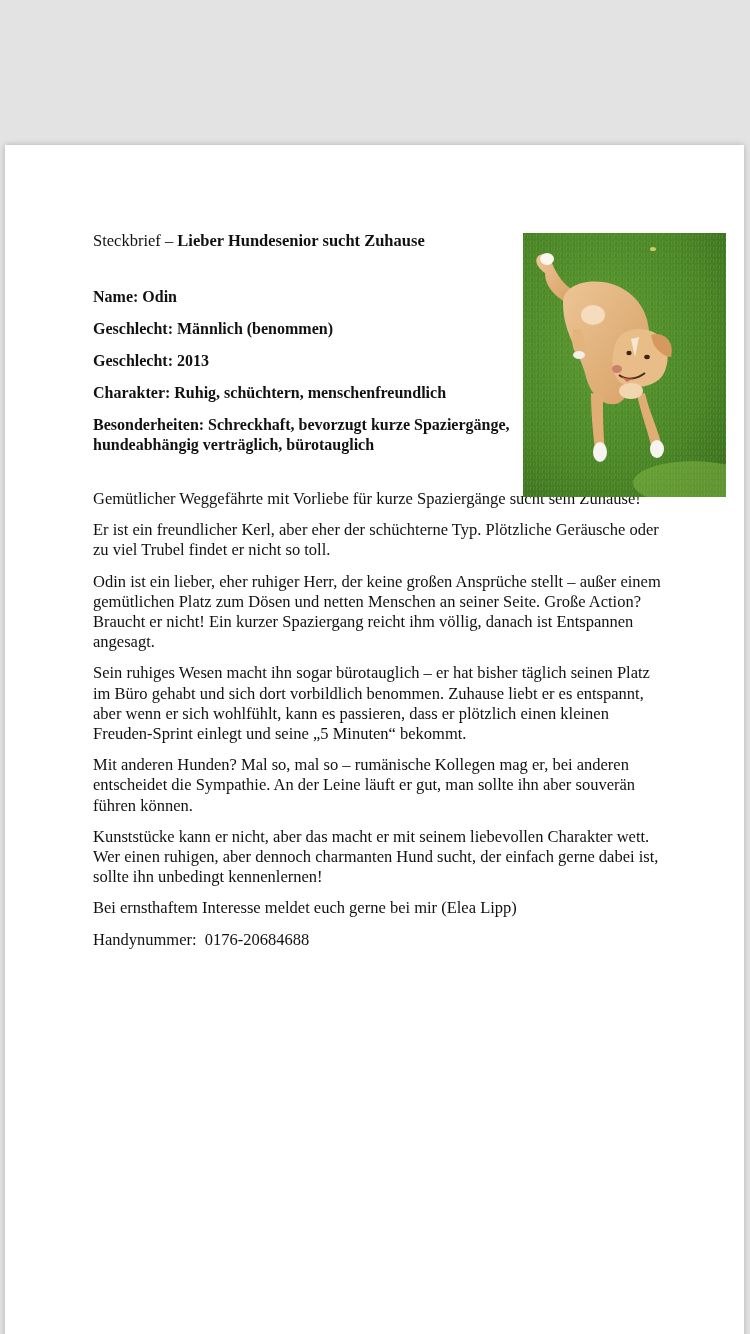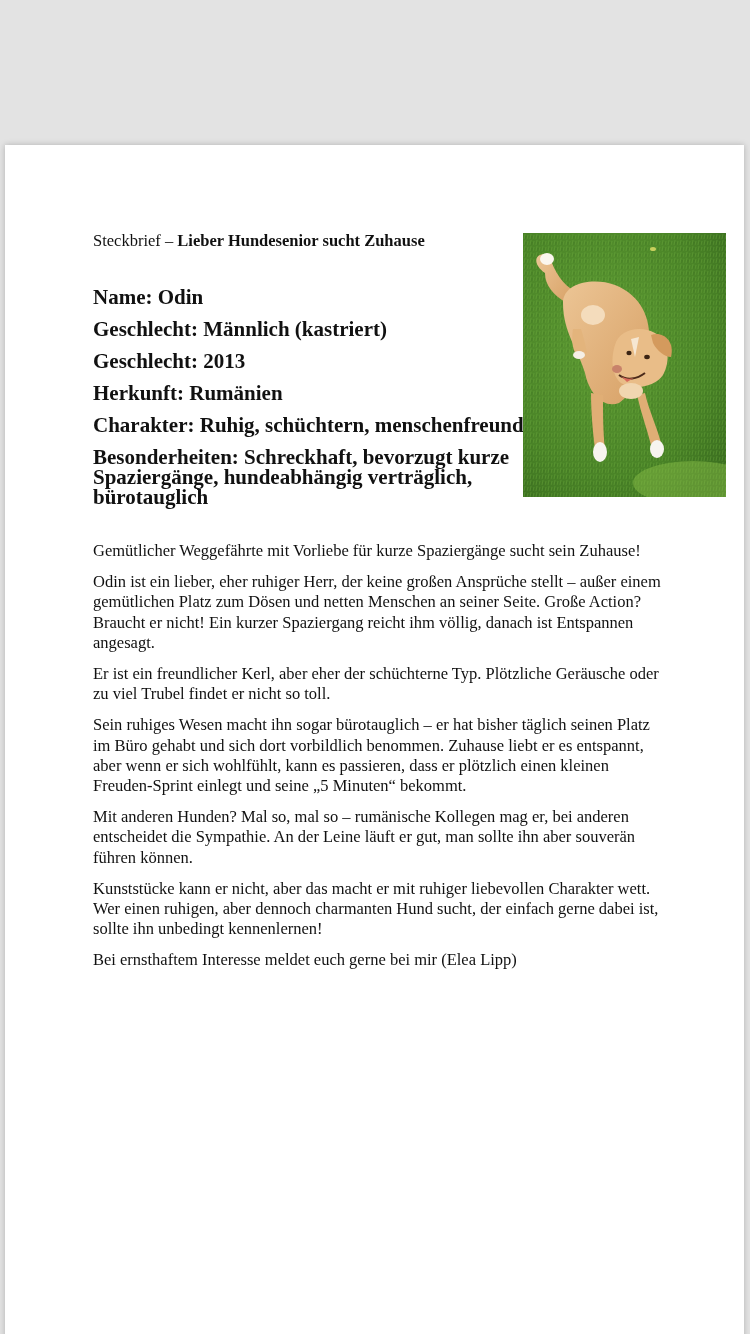--- a/index.html
+++ b/index.html
@@ -28,21 +28,21 @@
     line-height: 20px;
     margin: 0;
     white-space: nowrap;
   }
   .title-line b { font-weight: bold; }
   .fields {
     margin-top: 36px;
     width: 440px;
   }
   .field {
-    font-size: 21px;
+    font-size: 16px;
     font-weight: bold;
     line-height: 20px;
     margin: 0 0 12px 0;
   }
   .field.multi { width: 440px; }
   .body-text { margin-top: 34px; width: 575px; }
   .para {
     font-size: 16.5px;
     line-height: 20.2px;
     margin: 0 0 11px 0;
@@ -59,35 +59,35 @@
 </style>
 </head>
 <body>
 
 <div class="page">
   <div class="content">
     <p class="title-line"><span>Steckbrief – </span><b>Lieber Hundesenior sucht Zuhause</b></p>
 
     <div class="fields">
       <p class="field"><span>Name: </span><span>Odin</span></p>
-      <p class="field"><span>Geschlecht: </span><span>Männlich (kastriert)</span></p>
+      <p class="field"><span>Geschlecht: </span><span>Männlich (benommen)</span></p>
       <p class="field"><span>Geschlecht: </span><span>2013</span></p>
-      <p class="field"><span>Herkunft: </span><span>Rumänien</span></p>
       <p class="field" style="white-space:nowrap"><span>Charakter: </span><span>Ruhig, schüchtern, menschenfreundlich</span></p>
       <p class="field multi"><span>Besonderheiten: </span><span>Schreckhaft, bevorzugt kurze Spaziergänge, hundeabhängig verträglich, bürotauglich</span></p>
     </div>
 
     <div class="body-text">
       <p class="para">Gemütlicher Weggefährte mit Vorliebe für kurze Spaziergänge sucht sein Zuhause!</p>
+      <p class="para">Er ist ein freundlicher Kerl, aber eher der schüchterne Typ. Plötzliche Geräusche oder zu viel Trubel findet er nicht so toll.</p>
       <p class="para">Odin ist ein lieber, eher ruhiger Herr, der keine großen Ansprüche stellt – außer einem gemütlichen Platz zum Dösen und netten Menschen an seiner Seite. Große Action? Braucht er nicht! Ein kurzer Spaziergang reicht ihm völlig, danach ist Entspannen angesagt.</p>
-      <p class="para">Er ist ein freundlicher Kerl, aber eher der schüchterne Typ. Plötzliche Geräusche oder zu viel Trubel findet er nicht so toll.</p>
       <p class="para">Sein ruhiges Wesen macht ihn sogar bürotauglich – er hat bisher täglich seinen Platz im Büro gehabt und sich dort vorbildlich benommen. Zuhause liebt er es entspannt, aber wenn er sich wohlfühlt, kann es passieren, dass er plötzlich einen kleinen Freuden-Sprint einlegt und seine „5 Minuten“ bekommt.</p>
       <p class="para">Mit anderen Hunden? Mal so, mal so – rumänische Kollegen mag er, bei anderen entscheidet die Sympathie. An der Leine läuft er gut, man sollte ihn aber souverän führen können.</p>
-      <p class="para">Kunststücke kann er nicht, aber das macht er mit ruhiger liebevollen Charakter wett. Wer einen ruhigen, aber dennoch charmanten Hund sucht, der einfach gerne dabei ist, sollte ihn unbedingt kennenlernen!</p>
+      <p class="para">Kunststücke kann er nicht, aber das macht er mit seinem liebevollen Charakter wett. Wer einen ruhigen, aber dennoch charmanten Hund sucht, der einfach gerne dabei ist, sollte ihn unbedingt kennenlernen!</p>
       <p class="para"><span>Bei </span><b>ernsthaftem Interesse</b><span> meldet euch gerne bei mir (Elea Lipp)</span></p>
+      <p class="para"><span>Handynummer:&nbsp; </span><span>0176-20684688</span></p>
     </div>
   </div>
 
   <div class="photo">
     <svg width="203" height="264" viewBox="0 0 203 264">
       <defs>
         <radialGradient id="g1" cx="40%" cy="40%" r="75%">
           <stop offset="0" stop-color="#5d9a33"></stop>
           <stop offset="0.7" stop-color="#4a8427"></stop>
           <stop offset="1" stop-color="#3c7020"></stop>

